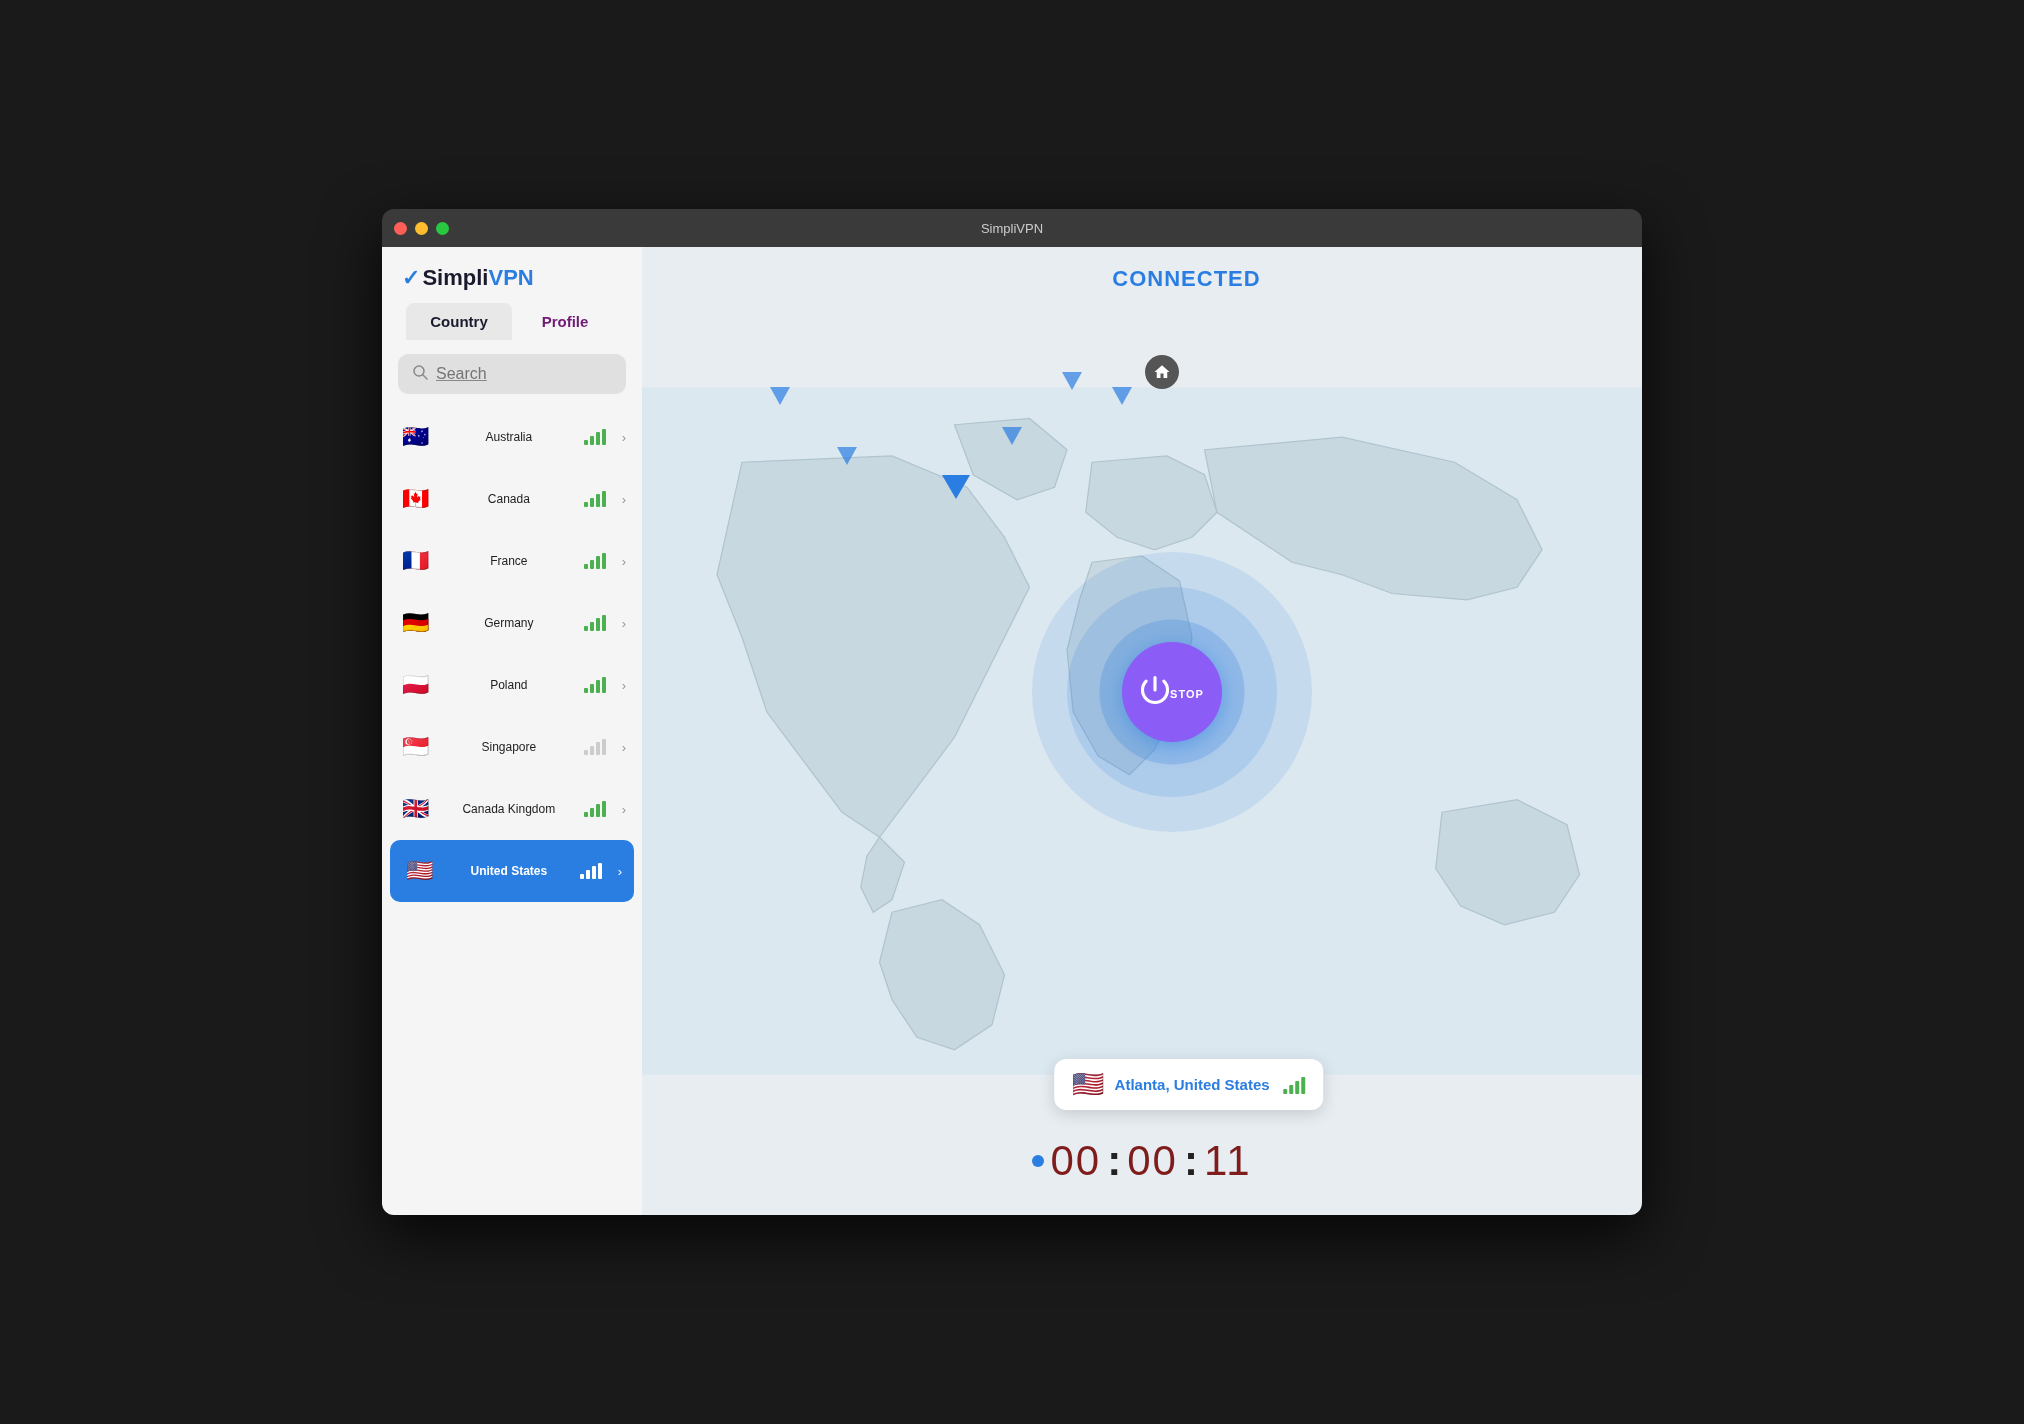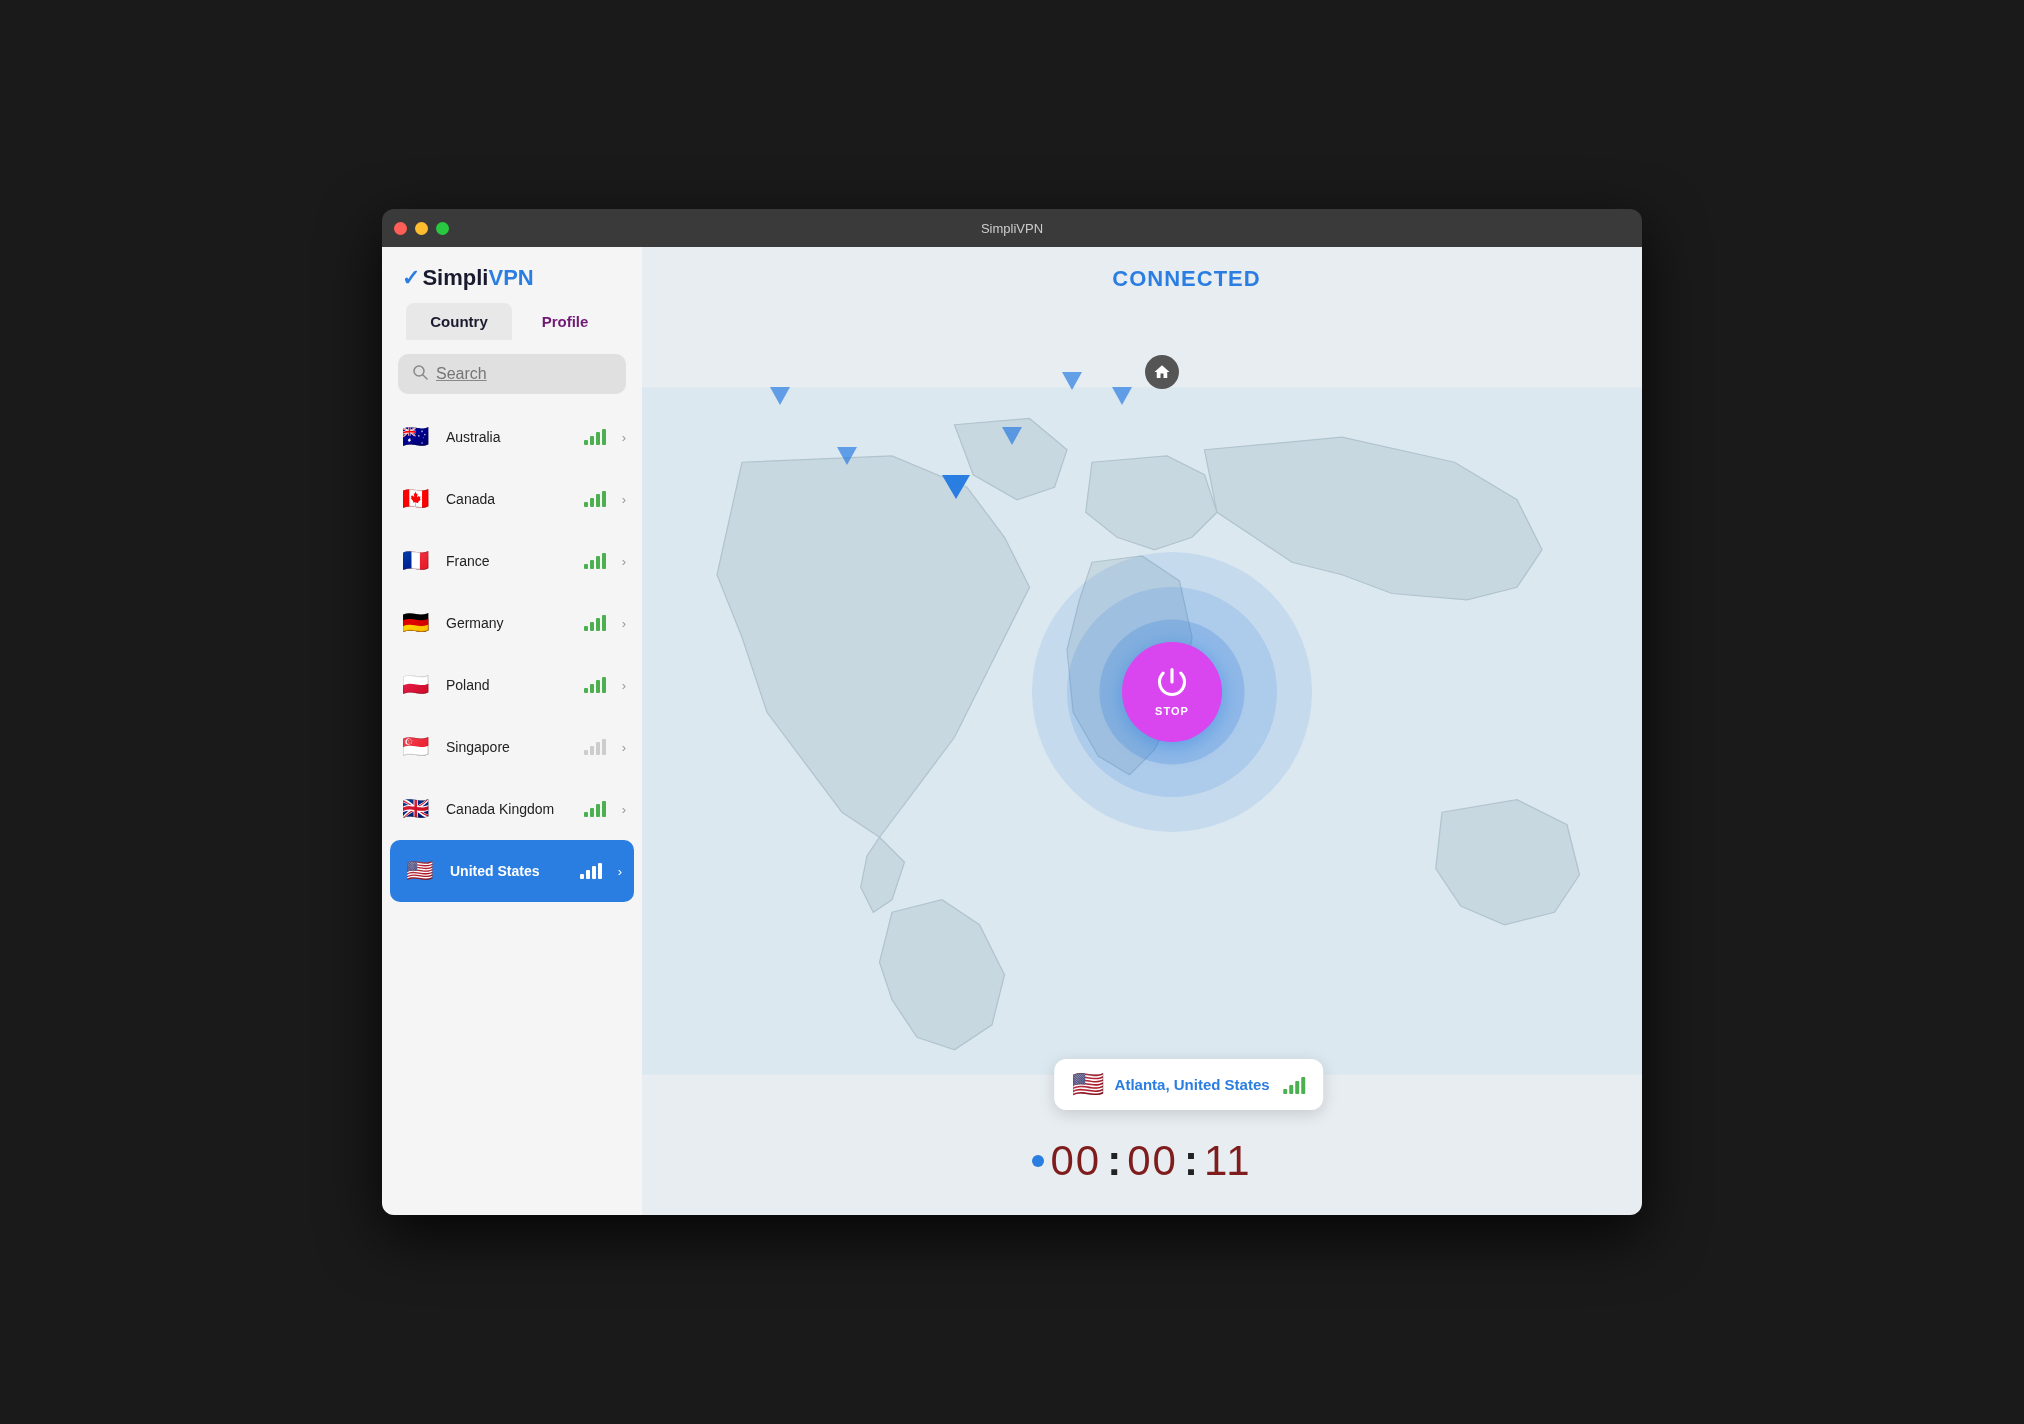--- a/index.html
+++ b/index.html
@@ -157,23 +157,24 @@
       border-radius: 50%;
       overflow: hidden;
       flex-shrink: 0;
       display: flex;
       align-items: center;
       justify-content: center;
       font-size: 22px;
     }
     .country-name {
       flex: 1;
-      font-size: 14px;
+      font-size: 12px;
       color: #222;
       font-weight: 400;
+      text-align: center;
     }
     .signal-bars {
       display: flex;
       align-items: flex-end;
       gap: 2px;
       height: 16px;
     }
     .bar {
       width: 4px;
       border-radius: 1px;
@@ -251,24 +252,24 @@
       left: 50%;
       top: 50%;
     }
     .stop-button {
       position: absolute;
       left: 53%;
       top: 46%;
       transform: translate(-50%, -50%);
       width: 100px;
       height: 100px;
-      background: #d946ef;
+      background: #8b5cf6;
       border-radius: 50%;
       display: flex;
-      flex-direction: column;
+      flex-direction: row;
       align-items: center;
       justify-content: center;
       cursor: pointer;
       z-index: 10;
       box-shadow: 0 4px 20px rgba(42,125,225,0.5);
     }
     .power-icon {
       color: #fff;
       font-size: 28px;
       line-height: 1;

